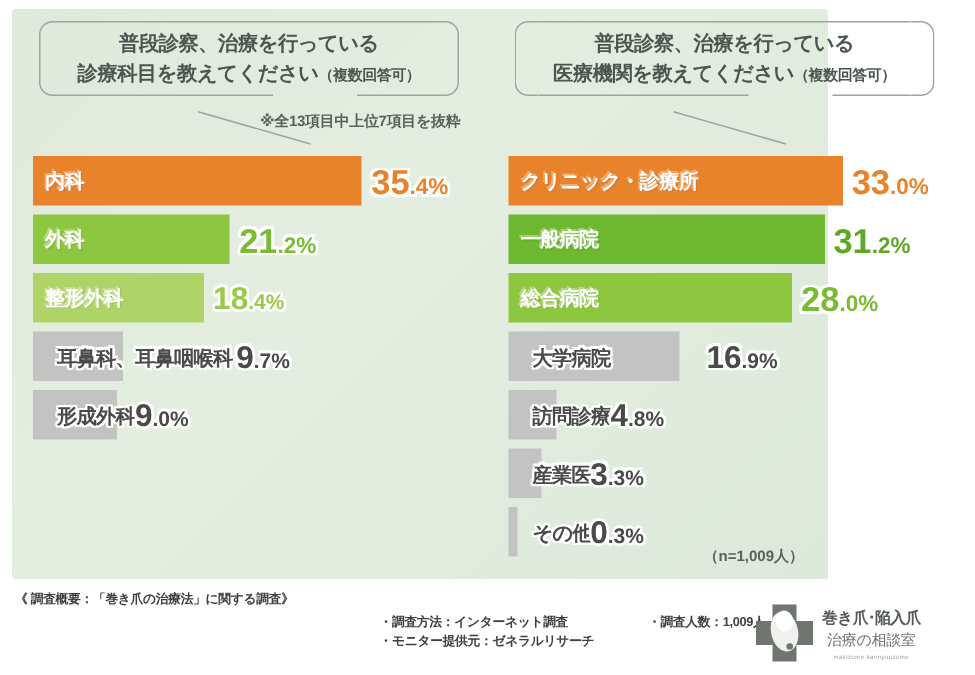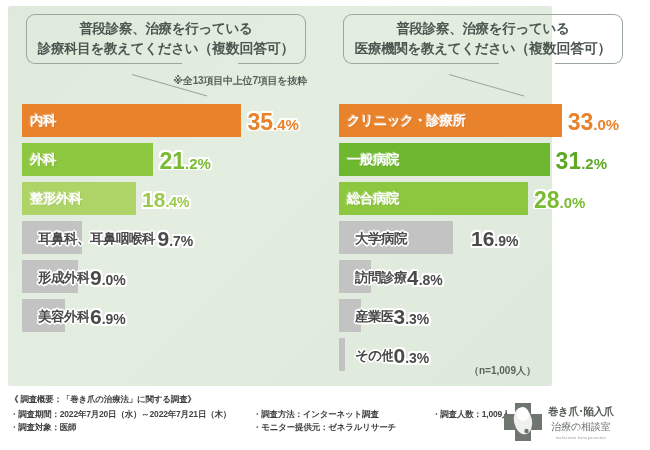--- a/index.html
+++ b/index.html
@@ -39,21 +39,21 @@
   .bub-edge.r { right:4px; border-left:none;  border-radius:0 9px 9px 0; }
   .bub-line { position:absolute; left:20px; right:20px; height:1.2px; background:#9aa79a; }
   .bub-line.t { top:0; }
   .bub-line.b { bottom:0; }
   .bub-line.b.gap-l { left:20px; right:128px; }
   .bub-line.b.gap-r { left:auto; right:20px; width:52px; }
   .q-line {
     font-size:13.5px; font-weight:bold; color:#4d5550;
     letter-spacing:-0.3px; white-space:nowrap;
   }
-  .q-line .small { font-size:14px; font-weight:bold; }
+  .q-line .small { font-size:10px; font-weight:bold; }
   .tail {
     position:absolute; width:78px; height:1.2px; background:#9aa79a;
     bottom:-11px; left:110px; transform:rotate(16deg); transform-origin:left center;
   }
   .note {
     position:absolute; top:68px; left:0; width:100%;
     text-align:center; font-size:10px; font-weight:bold;
     color:#5a625c; letter-spacing:-0.2px;
   }
   .note.left-note { text-align:right; padding-right:18px; }
@@ -162,25 +162,20 @@
         <div class="row">
           <div class="bar" style="width: 60.14px; background: rgb(195, 195, 195);"></div>
           <span class="bar-label outside">耳鼻科、耳鼻咽喉科</span>
           <span class="val" style="color: rgb(74, 74, 74); left: 135.5px;"><span class="int">9</span><span class="dec">.7%</span></span>
         </div>
         <div class="row">
           <div class="bar" style="width: 55.8px; background: rgb(195, 195, 195);"></div>
           <span class="bar-label outside">形成外科</span>
           <span class="val" style="color: rgb(74, 74, 74); left: 68px;"><span class="int">9</span><span class="dec">.0%</span></span>
         </div>
-        <div class="row">
-          <div class="bar" style="width: 42.78px; background: rgb(195, 195, 195);"></div>
-          <span class="bar-label outside">美容外科</span>
-          <span class="val" style="color: rgb(74, 74, 74); left: 68px;"><span class="int">6</span><span class="dec">.9%</span></span>
-        </div>
       </div>
   </div>
 
   <div class="col col-right">
     <div class="bubble">
       <div class="bub-edge l"></div>
       <div class="bub-edge r"></div>
       <div class="bub-line t"></div>
       <div class="bub-line b gap-l"></div>
       <div class="bub-line b gap-r"></div>
@@ -232,24 +227,20 @@
           <span class="val" style="color: rgb(74, 74, 74); left: 54.5px;"><span class="int">0</span><span class="dec">.3%</span></span>
         </div>
       </div>
   </div>
 
   <div class="nsize">（n=1,009人）</div>
 </div>
 
 <div class="footer">
   <div class="foot-head">《 調査概要：「巻き爪の治療法」に関する調査》</div>
-  <div class="foot-col fc1">
-    <div>・調査期間：2022年7月20日（水）～2022年7月21日（木）</div>
-    <div>・調査対象：医師</div>
-  </div>
   <div class="foot-col fc2">
     <div>・調査方法：インターネット調査</div>
     <div>・モニター提供元：ゼネラルリサーチ</div>
   </div>
   <div class="foot-col fc3">
     <div>・調査人数：1,009人</div>
   </div>
   <div class="logo">
     <div class="logo-mark">
       <svg viewBox="0 0 42 42" width="42" height="42">

